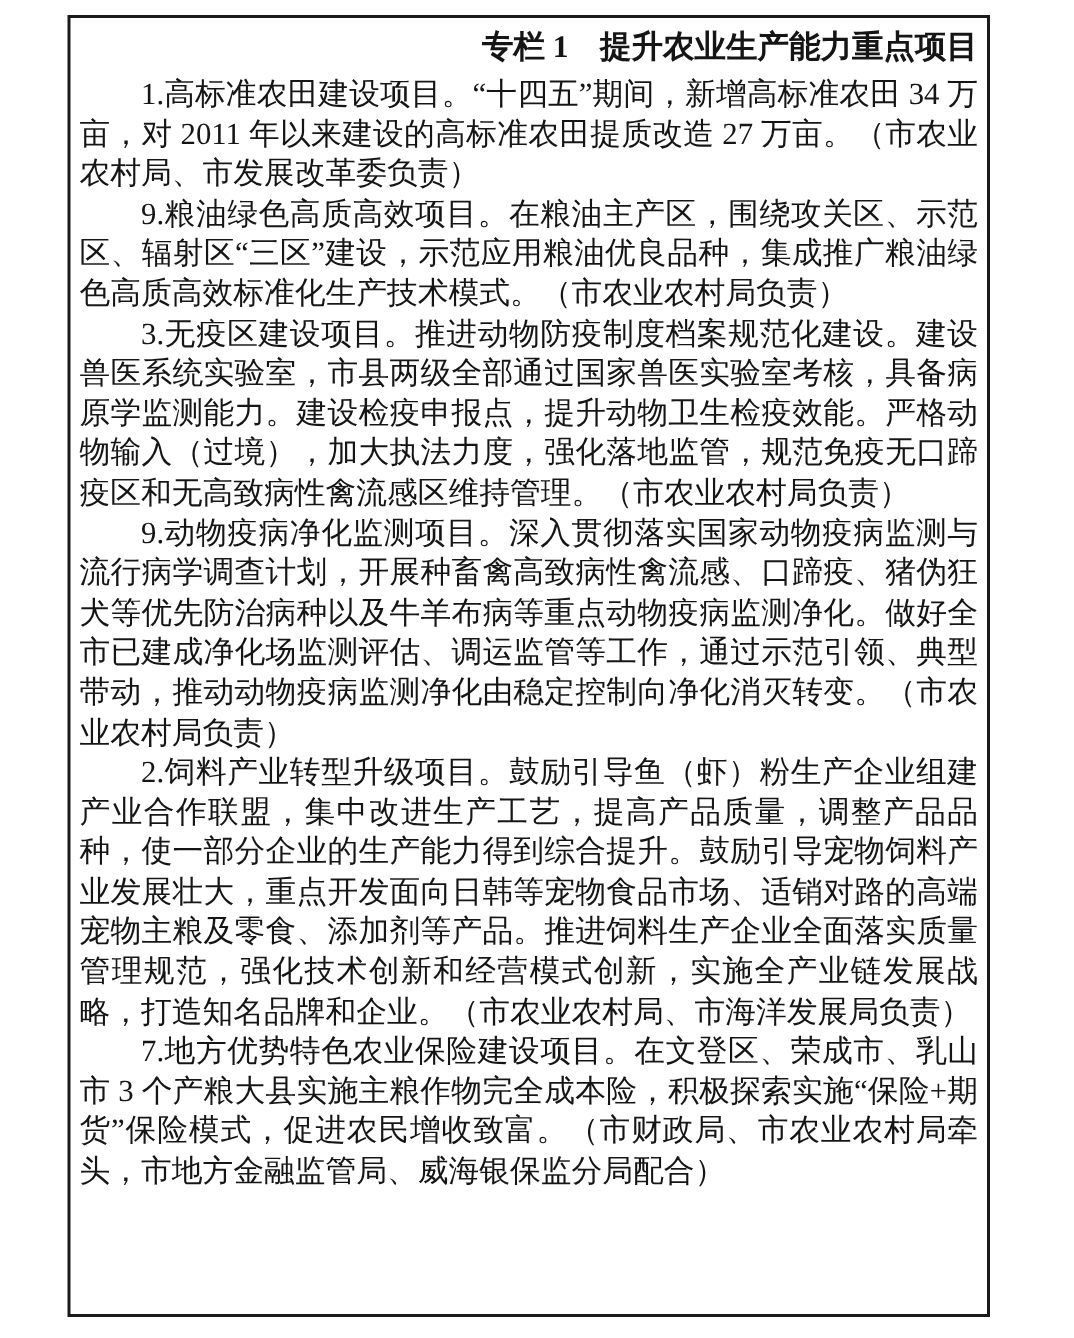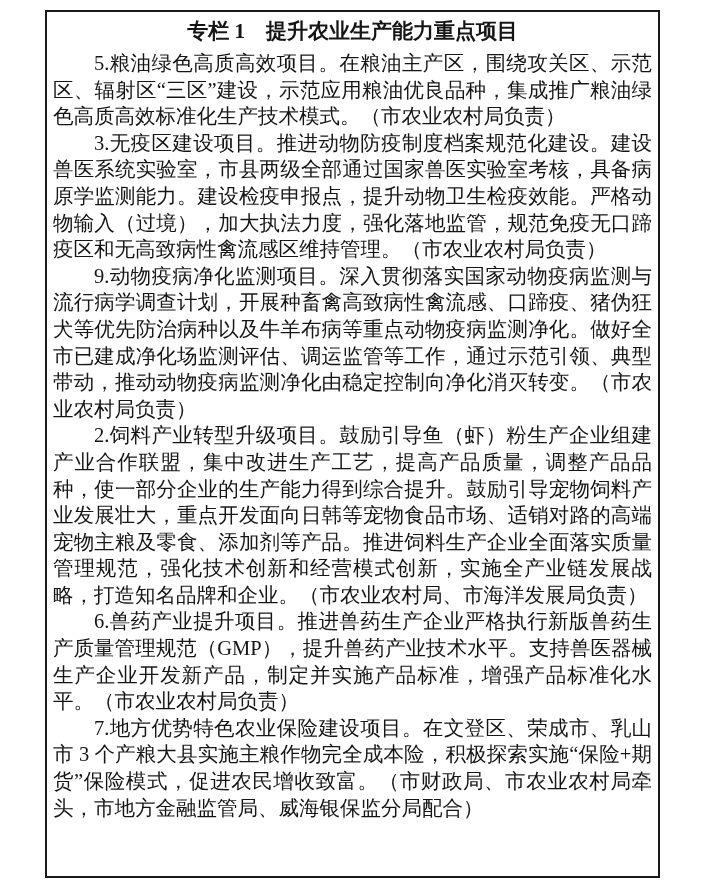--- a/index.html
+++ b/index.html
@@ -26,21 +26,21 @@
     left:45px;
     top:10px;
     width:615px;
     height:868px;
     border:2px solid var(--border);
     box-sizing:border-box;
     padding:3px 6px 4px 6px;
     overflow:hidden;
   }
   .panel-title{
-    text-align:center;
+    text-align:right;
     font-weight:bold;
     font-size:21px;
     line-height:32px;
     margin:0 0 3px 0;
     white-space:pre-wrap;
   }
   .para{
     margin:0;
     font-size:20.5px;
     line-height:26.6px;
@@ -48,20 +48,20 @@
     text-indent:2em;
     word-break:break-all;
   }
 </style>
 </head>
 <body>
 
 <div class="page">
   <div class="panel-box">
     <div class="panel-title">专栏 1　提升农业生产能力重点项目</div>
-    <p class="para">5.粮油绿色高质高效项目。在粮油主产区，围绕攻关区、示范区、辐射区“三区”建设，示范应用粮油优良品种，集成推广粮油绿色高质高效标准化生产技术模式。（市农业农村局负责）</p>
+    <p class="para">1.高标准农田建设项目。“十四五”期间，新增高标准农田 34 万亩，对 2011 年以来建设的高标准农田提质改造 27 万亩。（市农业农村局、市发展改革委负责）</p>
+    <p class="para">9.粮油绿色高质高效项目。在粮油主产区，围绕攻关区、示范区、辐射区“三区”建设，示范应用粮油优良品种，集成推广粮油绿色高质高效标准化生产技术模式。（市农业农村局负责）</p>
     <p class="para">3.无疫区建设项目。推进动物防疫制度档案规范化建设。建设兽医系统实验室，市县两级全部通过国家兽医实验室考核，具备病原学监测能力。建设检疫申报点，提升动物卫生检疫效能。严格动物输入（过境），加大执法力度，强化落地监管，规范免疫无口蹄疫区和无高致病性禽流感区维持管理。（市农业农村局负责）</p>
     <p class="para">9.动物疫病净化监测项目。深入贯彻落实国家动物疫病监测与流行病学调查计划，开展种畜禽高致病性禽流感、口蹄疫、猪伪狂犬等优先防治病种以及牛羊布病等重点动物疫病监测净化。做好全市已建成净化场监测评估、调运监管等工作，通过示范引领、典型带动，推动动物疫病监测净化由稳定控制向净化消灭转变。（市农业农村局负责）</p>
     <p class="para">2.饲料产业转型升级项目。鼓励引导鱼（虾）粉生产企业组建产业合作联盟，集中改进生产工艺，提高产品质量，调整产品品种，使一部分企业的生产能力得到综合提升。鼓励引导宠物饲料产业发展壮大，重点开发面向日韩等宠物食品市场、适销对路的高端宠物主粮及零食、添加剂等产品。推进饲料生产企业全面落实质量管理规范，强化技术创新和经营模式创新，实施全产业链发展战略，打造知名品牌和企业。（市农业农村局、市海洋发展局负责）</p>
-    <p class="para">6.兽药产业提升项目。推进兽药生产企业严格执行新版兽药生产质量管理规范（GMP），提升兽药产业技术水平。支持兽医器械生产企业开发新产品，制定并实施产品标准，增强产品标准化水平。（市农业农村局负责）</p>
     <p class="para">7.地方优势特色农业保险建设项目。在文登区、荣成市、乳山市 3 个产粮大县实施主粮作物完全成本险，积极探索实施“保险+期货”保险模式，促进农民增收致富。（市财政局、市农业农村局牵头，市地方金融监管局、威海银保监分局配合）</p>
   </div>
 </div>
 
 </body></html>

